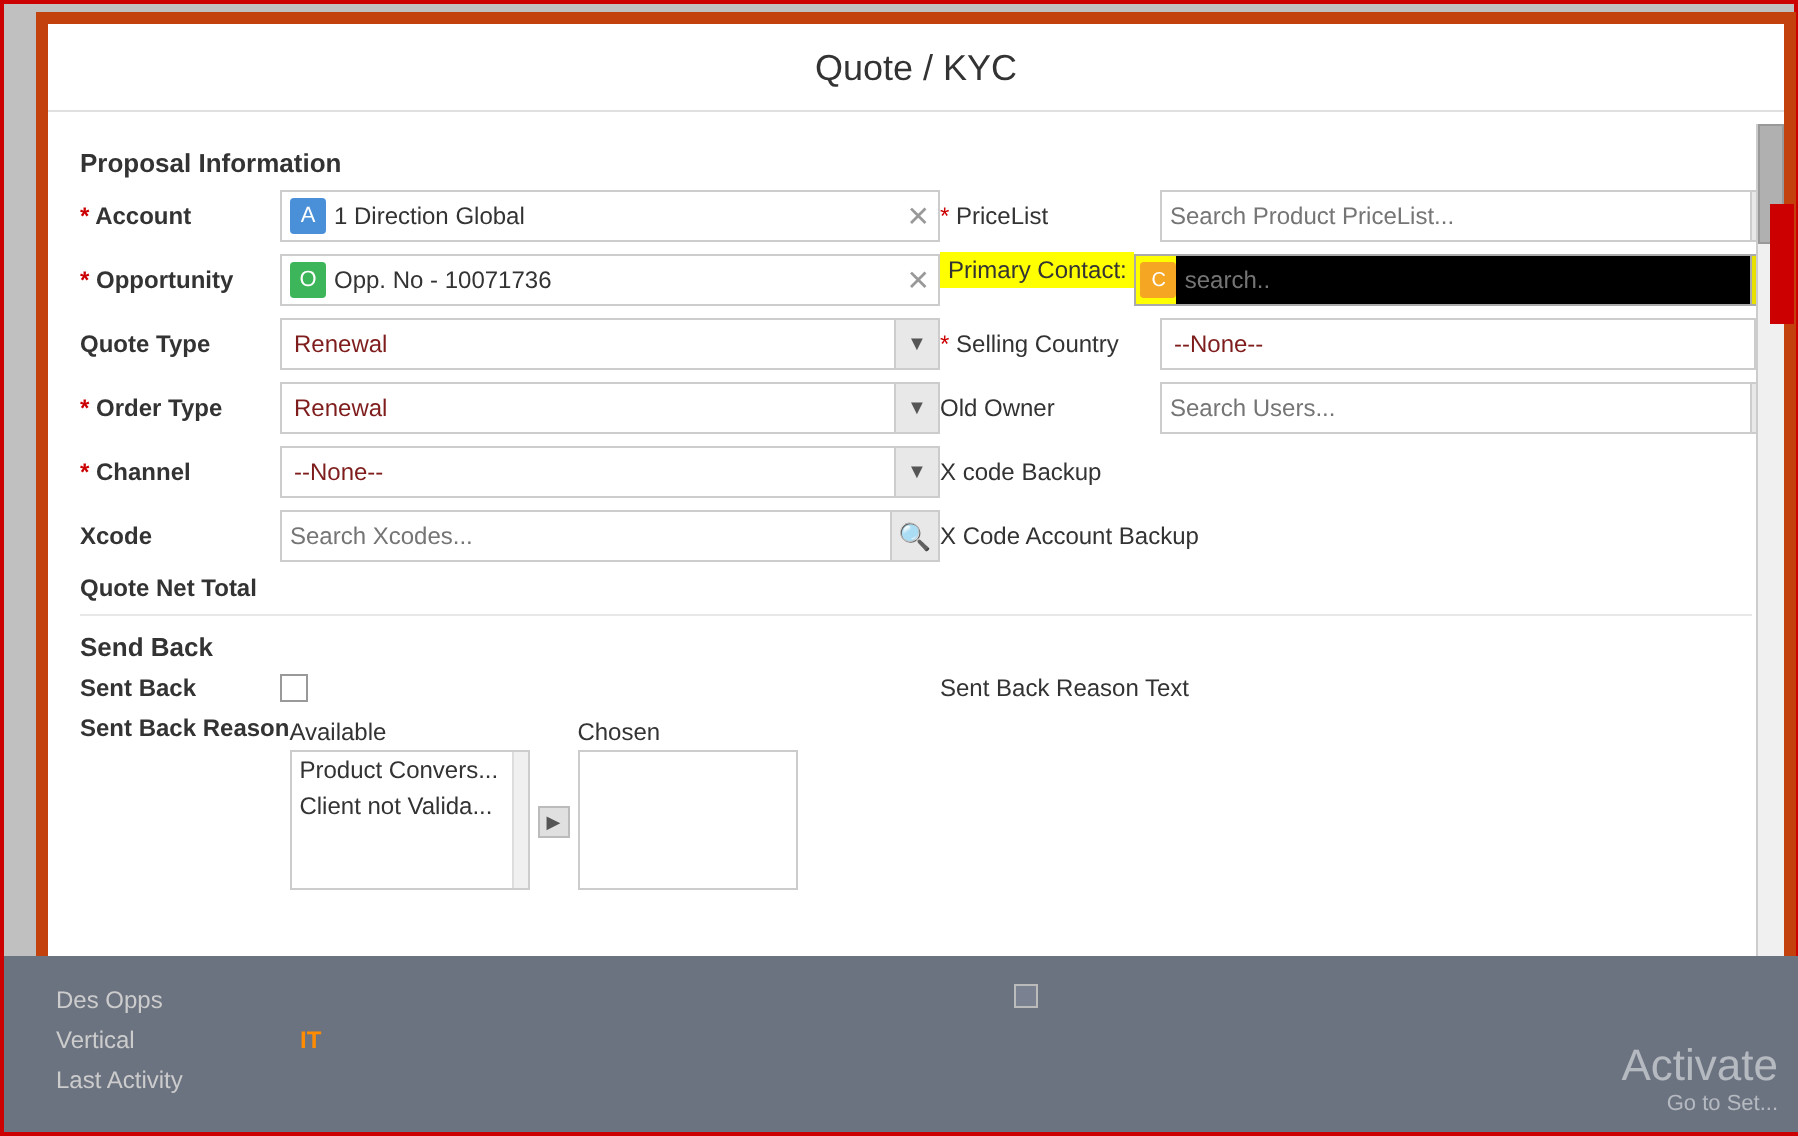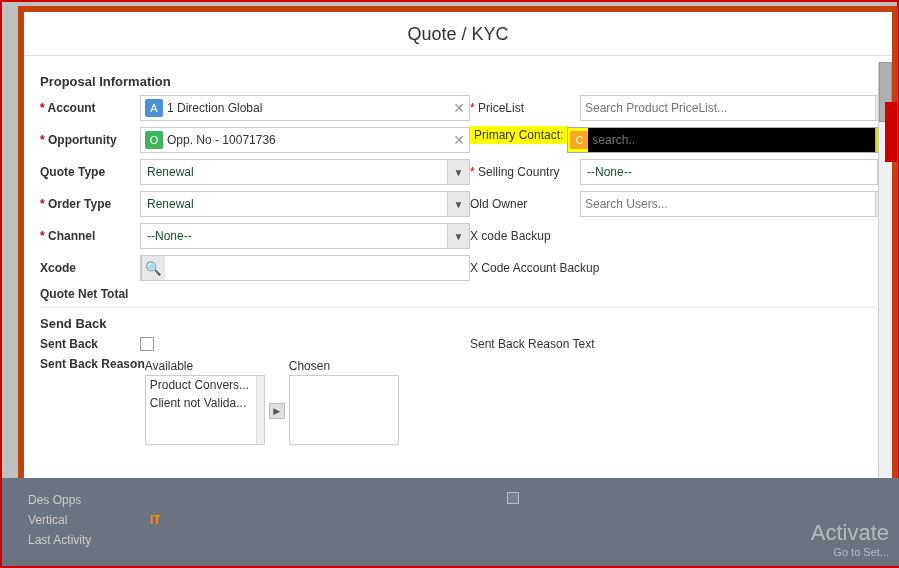--- a/index.html
+++ b/index.html
@@ -275,21 +275,21 @@
       border: 1px solid #ccc;
       height: 26px;
       flex: 1;
       background: #fff;
       cursor: pointer;
     }
 
     .select-text {
       flex: 1;
       font-size: 12px;
-      color: #14532d;
+      color: #7f1d1d;
       padding: 0 6px;
     }
 
     .select-arrow {
       width: 22px;
       height: 100%;
       background: #e8e8e8;
       border-left: 1px solid #ccc;
       display: flex;
       align-items: center;
@@ -618,20 +618,21 @@
         <div class="form-col-right">
           <div class="right-label-wrap">X code Backup</div>
         </div>
       </div>
 
       <div class="form-row">
         <div class="form-col-left">
           <div class="field-label">Xcode</div>
           <div class="field-value">
             <div class="search-input-wrap">
+              <input type="text" placeholder="Search Xcodes..." style="">
               <button class="search-icon-btn">🔍</button>
             </div>
           </div>
         </div>
         <div class="form-col-right">
           <div class="right-label-wrap">X Code Account Backup</div>
         </div>
       </div>
 
       <div class="form-row">

